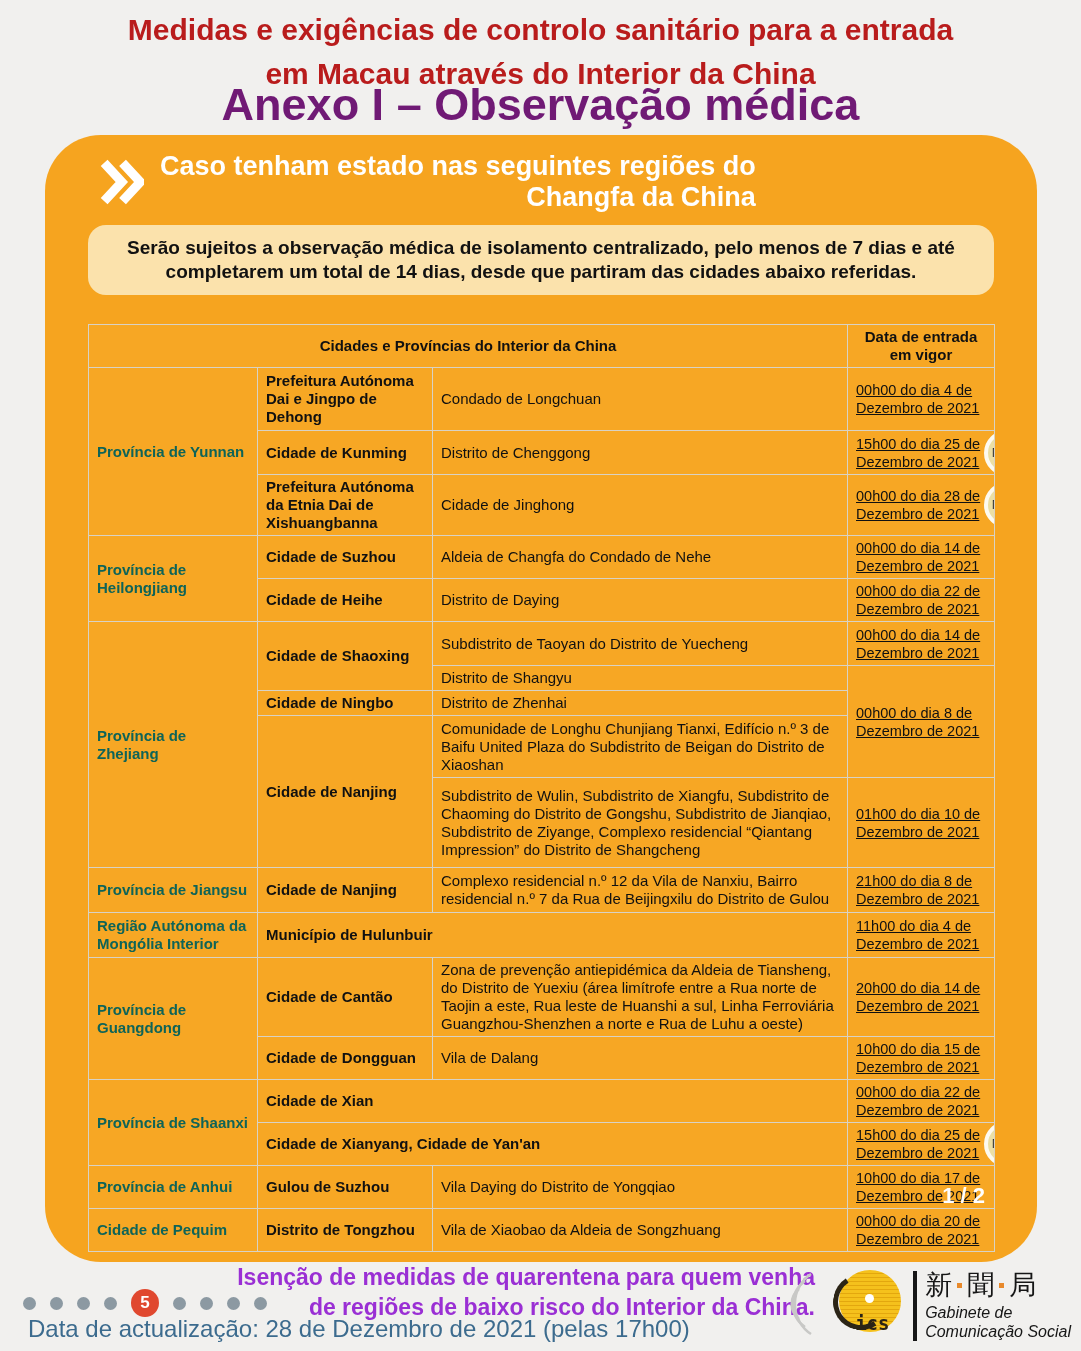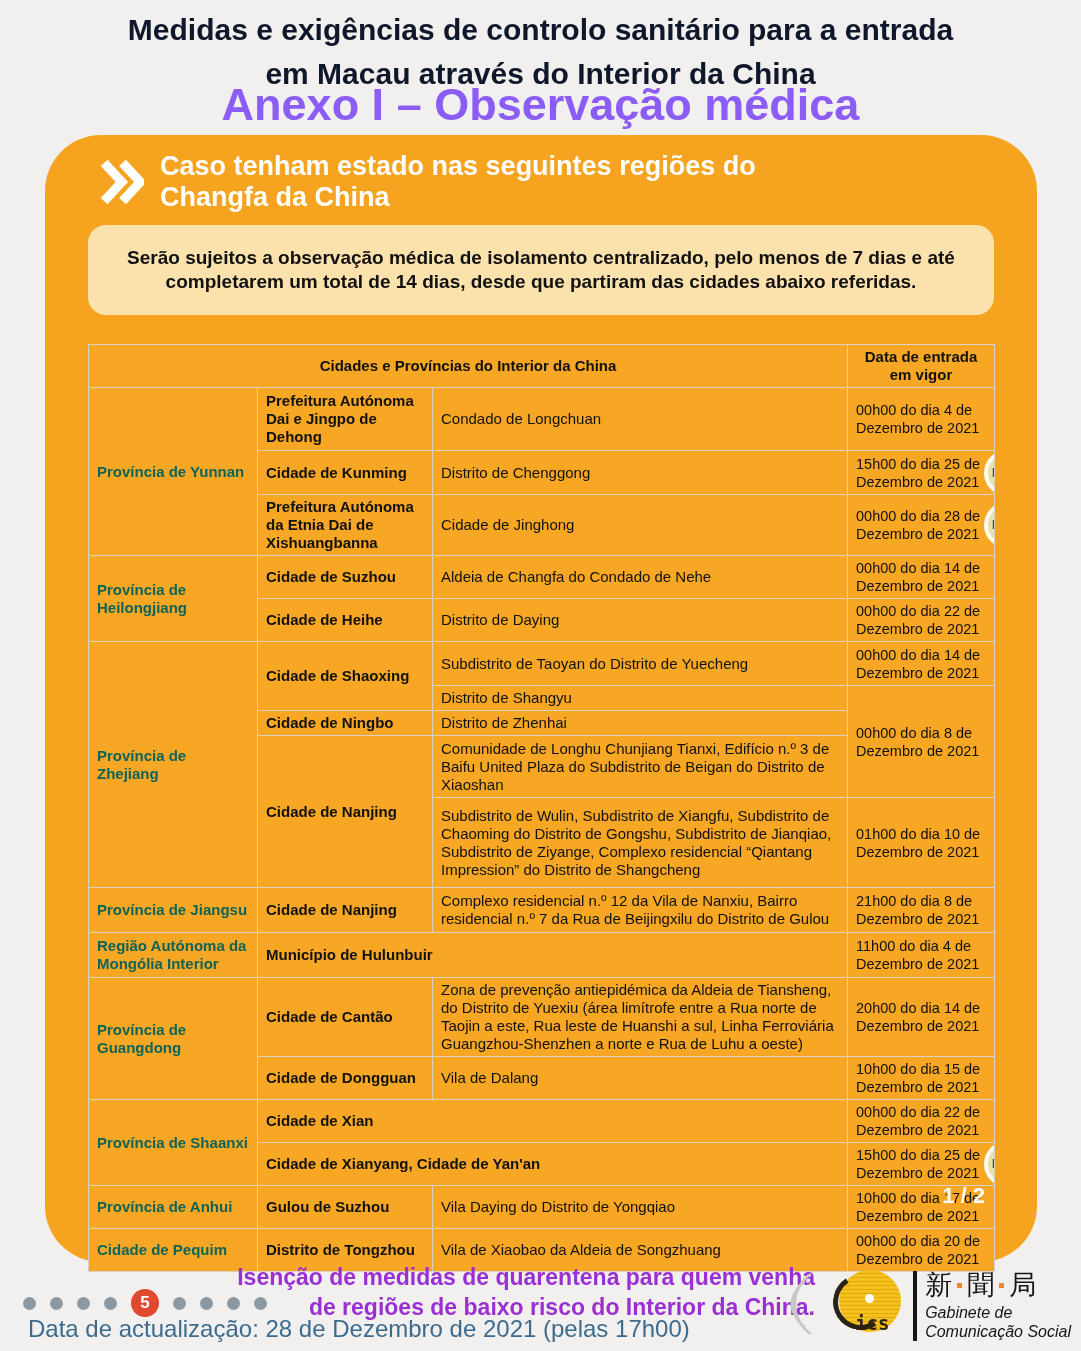--- a/index.html
+++ b/index.html
@@ -5,59 +5,59 @@
   html,body{margin:0;padding:0;}
   body{
     width:1081px;height:1351px;position:relative;overflow:hidden;
     background:#f1f0ee;
     font-family:"Liberation Sans", sans-serif;
     color:#1a1a1a;
   }
   
   .title{
     position:absolute;top:8px;left:0;width:100%;
-    text-align:center;font-weight:bold;font-size:30px;line-height:44px;color:#0f172a;
+    text-align:center;font-weight:bold;font-size:30px;line-height:44px;color:#b91c1c;
   }
   .subtitle{
     position:absolute;top:80px;left:0;width:100%;
-    text-align:center;font-weight:bold;font-size:45px;line-height:50px;color:#8b5cf6;
+    text-align:center;font-weight:bold;font-size:45px;line-height:50px;color:#701a75;
   }
   
   .panel{
     position:absolute;left:45px;top:135px;width:992px;height:1127px;
     background:#f6a41f;border-radius:56px;
     box-sizing:border-box;padding:14px 43px 0 43px;
   }
-  .panel-head{display:flex;align-items:flex-start;gap:16px;margin-left:10px;}
+  .panel-head{display:flex;align-items:flex-start;gap:16px;margin-left:10px;text-align:right;}
   .chevron{flex:0 0 auto;margin-top:4px;}
   .panel-heading{
     color:#ffffff;font-weight:bold;font-size:27px;line-height:31px;max-width:720px;margin-top:2px;
   }
   .note-box{
     margin-top:10px;background:#fbe2ac;border-radius:18px;
-    padding:21px 26px;text-align:center;
+    padding:11px 26px;text-align:center;
     font-weight:bold;font-size:19px;line-height:24px;color:#111;
   }
   
   .tbl-wrap{margin-top:29px;}
   table{border-collapse:collapse;width:906px;table-layout:fixed;}
   col.c-prov{width:169px}
   col.c-city{width:175px}
   col.c-area{width:415px}
   col.c-date{width:147px}
   td{
     border:1px solid #d8d2c5;background:#f7a724;
     padding:3px 8px;vertical-align:middle;
     font-size:15px;line-height:18px;color:#111;
     overflow:hidden;
   }
   td.th{text-align:center;font-weight:bold;}
   td.prov{color:#0e6458;font-weight:bold;}
   td.city{font-weight:bold;}
-  td.date{font-size:14.5px;line-height:18px;position:relative;}
+  td.date{font-size:14.5px;line-height:18px;position:relative;text-decoration:underline;}
   tr:nth-child(1){height:42px}
   tr:nth-child(2){height:63px}
   tr:nth-child(3){height:44px}
   tr:nth-child(4){height:58px}
   tr:nth-child(5){height:43px}
   tr:nth-child(6){height:41px}
   tr:nth-child(7){height:44px}
   tr:nth-child(8){height:22px}
   tr:nth-child(9){height:21px}
   tr:nth-child(10){height:62px}

